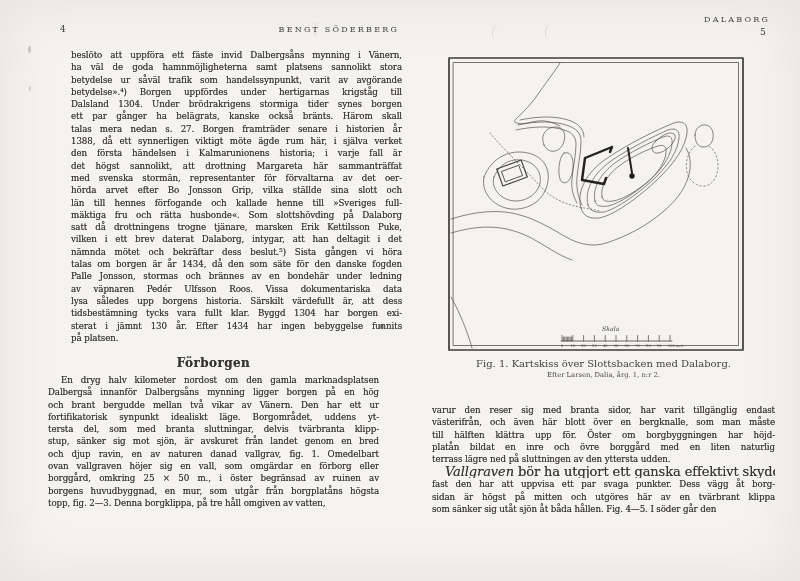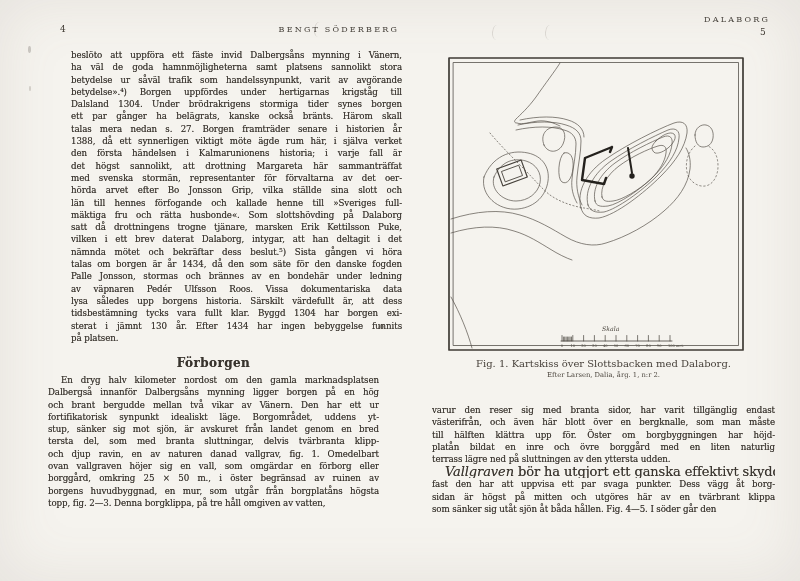--- a/index.html
+++ b/index.html
@@ -80,22 +80,22 @@
         <div class="line">på platsen.</div>
       </div>
 
     <div class="abs section-heading" style="left:48px;top:356px;width:331px;">Förborgen</div>
 
     <div class="textblock para indent" style="left:48px;top:374px;width:331px;">
         <div class="line">En dryg halv kilometer nordost om den gamla marknadsplatsen</div>
         <div class="line">Dalbergså innanför Dalbergsåns mynning ligger borgen på en hög</div>
         <div class="line">och brant bergudde mellan två vikar av Vänern.  Den har ett ur</div>
         <div class="line">fortifikatorisk synpunkt idealiskt läge.  Borgområdet, uddens yt-</div>
+        <div class="line">tersta del, som med branta sluttningar, delvis tvärbranta klipp-</div>
         <div class="line">stup, sänker sig mot sjön, är avskuret från landet genom en bred</div>
-        <div class="line">tersta del, som med branta sluttningar, delvis tvärbranta klipp-</div>
         <div class="line">och djup ravin, en av naturen danad vallgrav, fig. 1.  Omedelbart</div>
         <div class="line">ovan vallgraven höjer sig en vall, som omgärdar en förborg eller</div>
         <div class="line">borggård, omkring 25 × 50 m., i öster begränsad av ruinen av</div>
         <div class="line">borgens huvudbyggnad, en mur, som utgår från borgplatåns högsta</div>
         <div class="line">topp, fig. 2—3.  Denna borgklippa, på tre håll omgiven av vatten,</div>
       </div>
   </div>
 
   <div>
     <div class="abs running-header" style="left:420px;top:15px;width:350px;">DALABORG</div>

